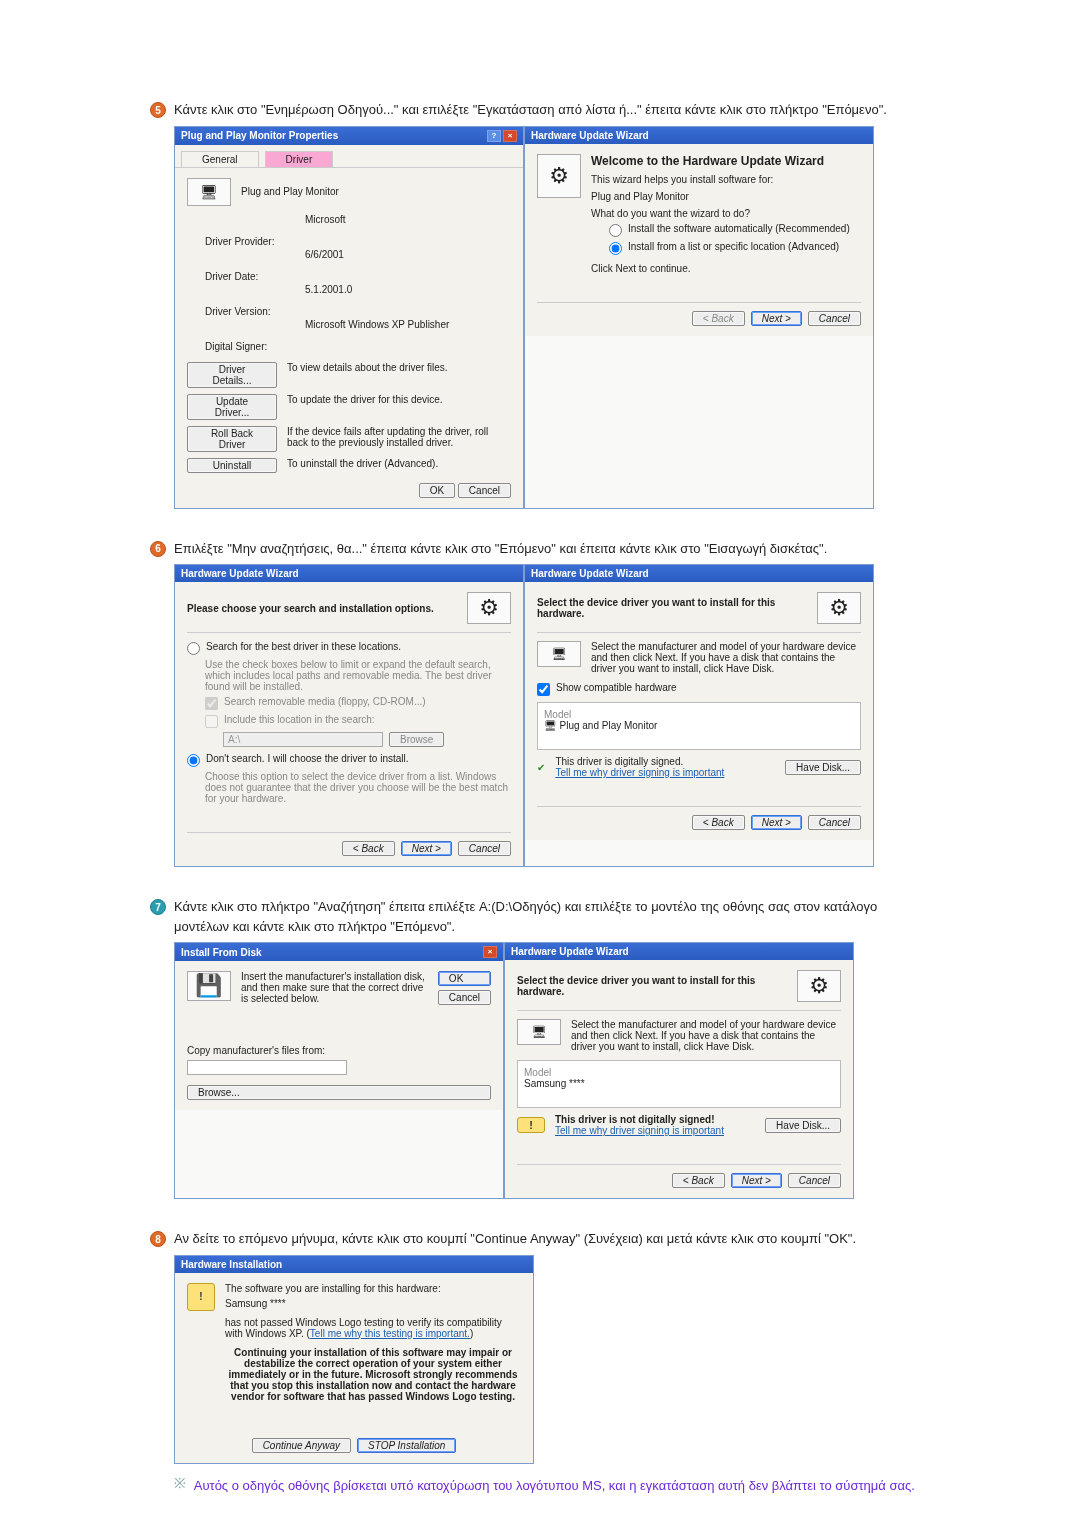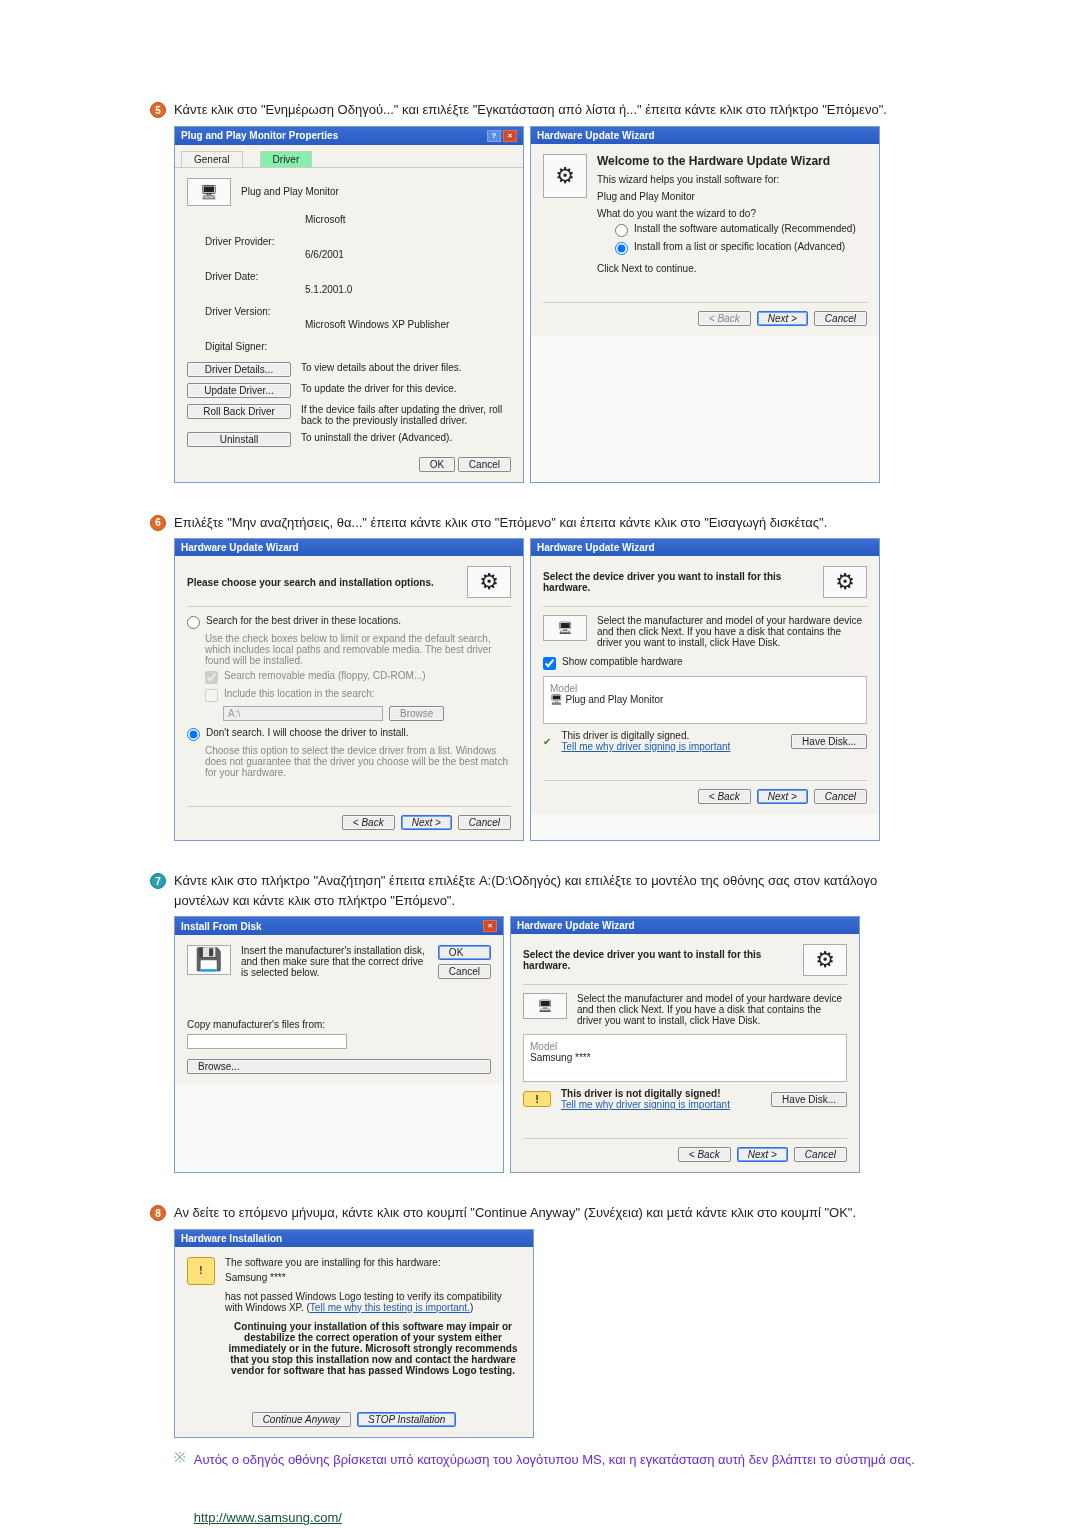--- a/index.html
+++ b/index.html
@@ -21,21 +21,21 @@
     font-size: 10px; font-weight: bold;
     color: #fff;
     flex: 0 0 16px;
     margin-top: 2px;
   }
   .bullet.orange { background: #e06a2a; border:1px solid #c05010; }
   .bullet.teal { background: #2a9eae; border:1px solid #1a7e8e; }
   .step-text { line-height: 1.5; }
   .step-text .link { color: #14532d; text-decoration: underline; }
   .orange-text { color: #6d28d9; }
-  .screens { display: flex; gap: 6px; margin: 6px 0 0 24px; }
+  .screens { display: flex; margin: 6px 0 0 24px; }
   .panel {
     border: 1px solid #7d9dcf;
     background: #f9f9f7;
     font-family: "Tahoma", Arial, sans-serif;
     font-size: 10px;
     color: #222;
   }
   .panel .titlebar {
     background: linear-gradient(#3a6ed5, #2a5bc0);
     color: #fff;
@@ -51,40 +51,40 @@
     display:inline-block; border:1px solid #888; background:#eee;
     padding:1px 10px; font-size:10px; border-radius:2px;
     box-shadow: inset 0 0 0 1px #fff8;
   }
   .btn.default { border:1px solid #3a6ed5; box-shadow:0 0 0 1px #6aa0ff inset; }
   .row-right { text-align:right; margin-top:10px; }
   .divider { border-top:1px solid #ccc; margin:8px 0; }
   .smallgrey { color:#888; }
   .tinylink { color:#1a5fb4; text-decoration:underline; }
   .tabstrip { display:flex; padding:6px 6px 0 6px; background:#f4f2ec; border-bottom:1px solid #ccc;}
-  .tab { border:1px solid #ccc; border-bottom:none; padding:2px 12px; background:#f4f2ec; margin-right:17px; font-size:10px;}
-  .tab.active { background:#86efac; }
+  .tab { border:1px solid #ccc; border-bottom:none; padding:2px 20px; background:#f4f2ec; margin-right:6px; font-size:10px;}
+  .tab.active { background:#f9a8d4; }
   .whitebox { background:#fff; border:1px solid #bbb; padding:6px; margin-top:6px;}
   .radioline, .checkline { display:flex; align-items:flex-start; gap:6px; margin:4px 0; }
   .radioline input, .checkline input { margin-top:1px; flex:0 0 auto; }
   .indent { margin-left:18px; }
   .fieldinput { border:1px solid #aaa; background:#fff; padding:1px 4px; font-size:10px; width:160px; }
   .fieldinput.disabled { background:#eee; color:#999; }
   .iconbox { width:44px; height:44px; border:1px solid #aaa; background:#fafafa; display:flex; align-items:center; justify-content:center; font-size:22px; flex:0 0 44px; }
   .flexgap { display:flex; gap:10px; }
   .col { flex:1; }
   .wiz-heading { font-weight:bold; font-size:12px; margin-bottom:6px; }
   .btnrow { display:flex; justify-content:flex-end; gap:6px; margin-top:28px; padding-top:8px; border-top:1px solid #ccc;font-style:italic;}
   .note-asterisk {
     display:flex; gap:8px; margin: 12px 0 0 24px;
   }
   .note-asterisk .ast { color:#8aa; font-size:14px; line-height:1; }
   .detailrow { display:flex; margin:2px 0; }
   .detailrow .lbl { width:100px;margin-top:22px; }
-  .longbtn { width:104px; text-align:center; }
+  .longbtn { width:90px; text-align:center; }
   .midbtnrow { display:flex; gap:10px; align-items:flex-start; margin:6px 0;}
   .midbtnrow .desc { flex:1; }
   .warn-icon { width:28px; height:28px; background:#ffe17a; border:1px solid #c0a020; display:inline-flex; align-items:center; justify-content:center; font-weight:bold; color:#333; border-radius:3px; flex:0 0 28px;}
   .cd-icon { width:34px; height:34px; border:1px solid #aaa; border-radius:50%; background:radial-gradient(#eee,#bbb); flex:0 0 34px;}
 </style>
 </head>
 <body>
 
 <div class="step">
   <div class="step-row">

